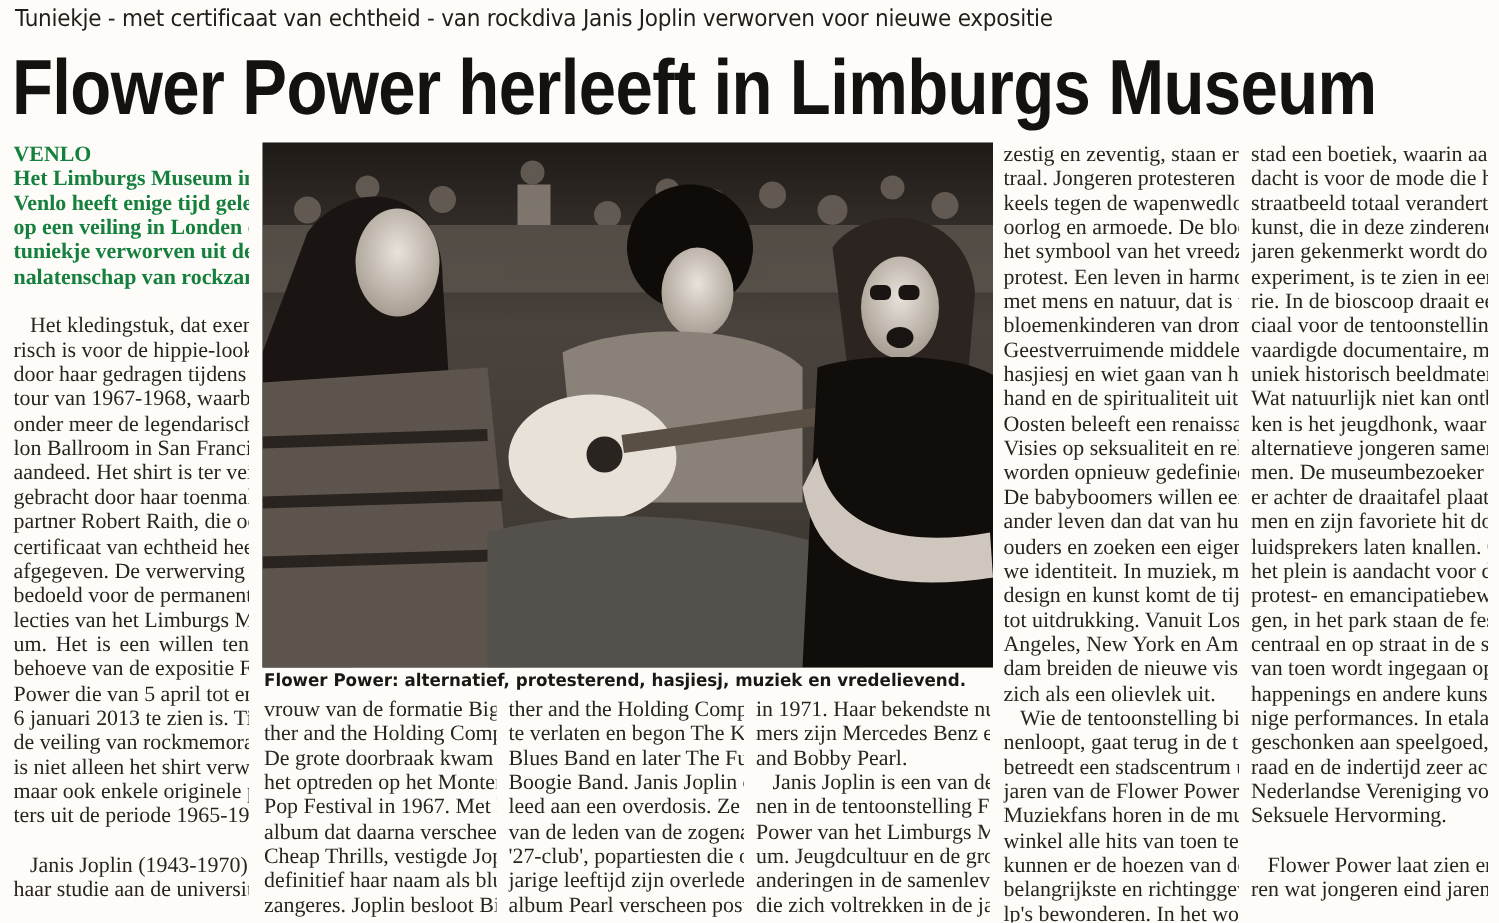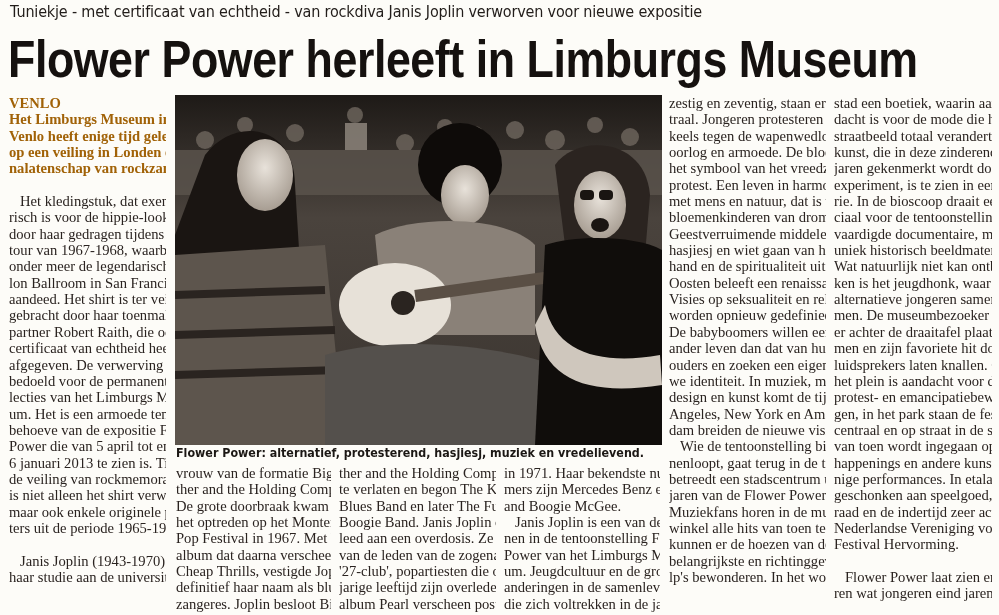--- a/index.html
+++ b/index.html
@@ -24,21 +24,21 @@
     position: absolute;
     font-family: "Liberation Serif", serif; font-size: 14.6px;
     line-height: 16.35px; color: #2a2320;
   }
   .line {
     display: block; white-space: nowrap; text-align: justify;
     text-align-last: justify; height: 16.35px; overflow: hidden;
   }
   .line.last { text-align-last: left; }
   .gap { display: block; height: 16.35px; }
-  .dateline, .lead { font-weight: bold; color: #a16207; }
+  .dateline, .lead { font-weight: bold; color: #15803d; }
   .lead .line { text-align-last: left; }
   .photo {
     position: absolute; left: 175px; top: 95px; width: 487px; height: 350px;
     overflow: hidden; background: #2b2622;
   }
   .caption {
     position: absolute; left: 176px; top: 446px;
     font-family: "DejaVu Sans", sans-serif; font-weight: bold; font-size: 11.6px;
     color: #1b1714; white-space: nowrap;
     transform: scaleX(0.96); transform-origin: left top;
@@ -49,38 +49,39 @@
 
 <div class="kicker">Tuniekje - met certificaat van echtheid - van rockdiva Janis Joplin verworven voor nieuwe expositie</div>
 <div class="headline">Flower Power herleeft in Limburgs Museum</div>
 
 <div class="col" style="left:9px; top:95px; width:157px;">
   <span class="line last dateline">VENLO</span>
   <div class="lead">
       <span class="line">Het Limburgs Museum in</span>
       <span class="line">Venlo heeft enige tijd geleden</span>
       <span class="line">op een veiling in Londen een</span>
+      <span class="line">tuniekje verworven uit de</span>
       <span class="line">nalatenschap van rockzange-</span>
     </div>
   <span class="gap"></span>
   <div>
       <span class="line" style="text-indent: 11px;">Het kledingstuk, dat exempla-</span>
       <span class="line">risch is voor de hippie-look, is</span>
       <span class="line">door haar gedragen tijdens de</span>
       <span class="line">tour van 1967-1968, waarbij ze</span>
       <span class="line">onder meer de legendarisch Ava-</span>
       <span class="line">lon Ballroom in San Francisco</span>
       <span class="line">aandeed. Het shirt is ter veiling</span>
       <span class="line">gebracht door haar toenmalige</span>
       <span class="line">partner Robert Raith, die ook een</span>
       <span class="line">certificaat van echtheid heeft</span>
       <span class="line">afgegeven. De verwerving is niet</span>
       <span class="line">bedoeld voor de permanente col-</span>
       <span class="line">lecties van het Limburgs Muse-</span>
-      <span class="line">um. Het is een armoede ten</span>
+      <span class="line">um. Het is een willen ten</span>
       <span class="line">behoeve van de expositie Flower</span>
       <span class="line">Power die van 5 april tot en met</span>
       <span class="line">6 januari 2013 te zien is. Tijdens</span>
       <span class="line">de veiling van rockmemorabilia</span>
       <span class="line">is niet alleen het shirt verworven,</span>
       <span class="line">maar ook enkele originele pos-</span>
       <span class="line last">ters uit de periode 1965-1975.</span>
       <span class="gap"></span>
       <span class="line" style="text-indent: 11px;">Janis Joplin (1943-1970) brak</span>
       <span class="line">haar studie aan de universiteit af</span>
@@ -172,21 +173,21 @@
       <span class="line">van de leden van de zogenaamde</span>
       <span class="line">'27-club', popartiesten die op 27-</span>
       <span class="line">jarige leeftijd zijn overleden. Het</span>
       <span class="line">album Pearl verscheen postuum</span>
     </div>
 </div>
 <div class="col" style="left:504px; top:465px; width:156px;">
   <div>
       <span class="line">in 1971. Haar bekendste num-</span>
       <span class="line">mers zijn Mercedes Benz en Me</span>
-      <span class="line last">and Boogie McGee.</span>
+      <span class="line last">and Bobby Pearl.</span>
       <span class="line" style="text-indent: 11px;">Janis Joplin is een van de ico-</span>
       <span class="line">nen in de tentoonstelling Flower</span>
       <span class="line">Power van het Limburgs Muse-</span>
       <span class="line">um. Jeugdcultuur en de grote ver-</span>
       <span class="line">anderingen in de samenleving,</span>
       <span class="line">die zich voltrekken in de jaren</span>
     </div>
 </div>
 
 <div class="col" style="left:669px; top:95px; width:157px;">
@@ -203,22 +204,24 @@
       <span class="line">hasjiesj en wiet gaan van hand tot</span>
       <span class="line">hand en de spiritualiteit uit het</span>
       <span class="line">Oosten beleeft een renaissance.</span>
       <span class="line">Visies op seksualiteit en relaties</span>
       <span class="line">worden opnieuw gedefinieerd.</span>
       <span class="line">De babyboomers willen een</span>
       <span class="line">ander leven dan dat van hun</span>
       <span class="line">ouders en zoeken een eigen, nieu-</span>
       <span class="line">we identiteit. In muziek, mode,</span>
       <span class="line">design en kunst komt de tijdgeest</span>
+      <span class="line">tot uitdrukking. Vanuit Los</span>
       <span class="line">Angeles, New York en Amster-</span>
       <span class="line">dam breiden de nieuwe visies</span>
+      <span class="line last">zich als een olievlek uit.</span>
       <span class="line" style="text-indent: 11px;">Wie de tentoonstelling bin-</span>
       <span class="line">nenloopt, gaat terug in de tijd en</span>
       <span class="line">betreedt een stadscentrum uit de</span>
       <span class="line">jaren van de Flower Power.</span>
       <span class="line">Muziekfans horen in de muziek-</span>
       <span class="line">winkel alle hits van toen terug en</span>
       <span class="line">kunnen er de hoezen van de</span>
       <span class="line">belangrijkste en richtinggevende</span>
       <span class="line">lp's bewonderen. In het woon-</span>
     </div>
@@ -245,18 +248,18 @@
       <span class="line">het plein is aandacht voor de vele</span>
       <span class="line">protest- en emancipatiebewegin-</span>
       <span class="line">gen, in het park staan de festivals</span>
       <span class="line">centraal en op straat in de stad</span>
       <span class="line">van toen wordt ingegaan op de</span>
       <span class="line">happenings en andere kunstzin-</span>
       <span class="line">nige performances. In etalages</span>
       <span class="line">geschonken aan speelgoed, huis-</span>
       <span class="line">raad en de indertijd zeer active</span>
       <span class="line">Nederlandse Vereniging voor</span>
-      <span class="line last">Festival Hervorming.</span>
+      <span class="line last">Seksuele Hervorming.</span>
       <span class="gap"></span>
       <span class="line" style="text-indent: 11px;">Flower Power laat zien en erva-</span>
       <span class="line">ren wat jongeren eind jaren zes-</span>
     </div>
 </div>
 
 </body></html>

